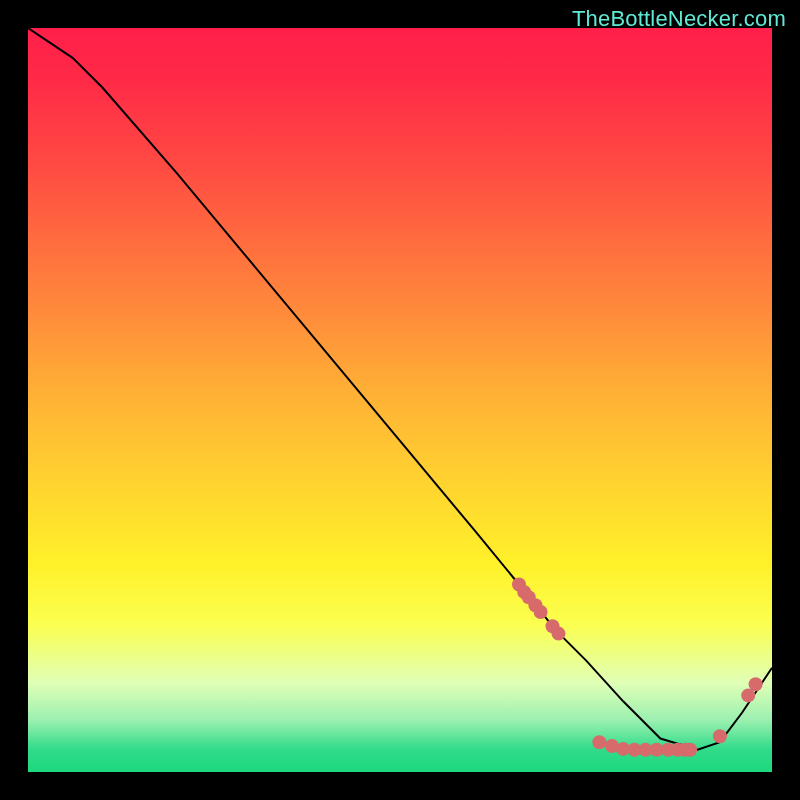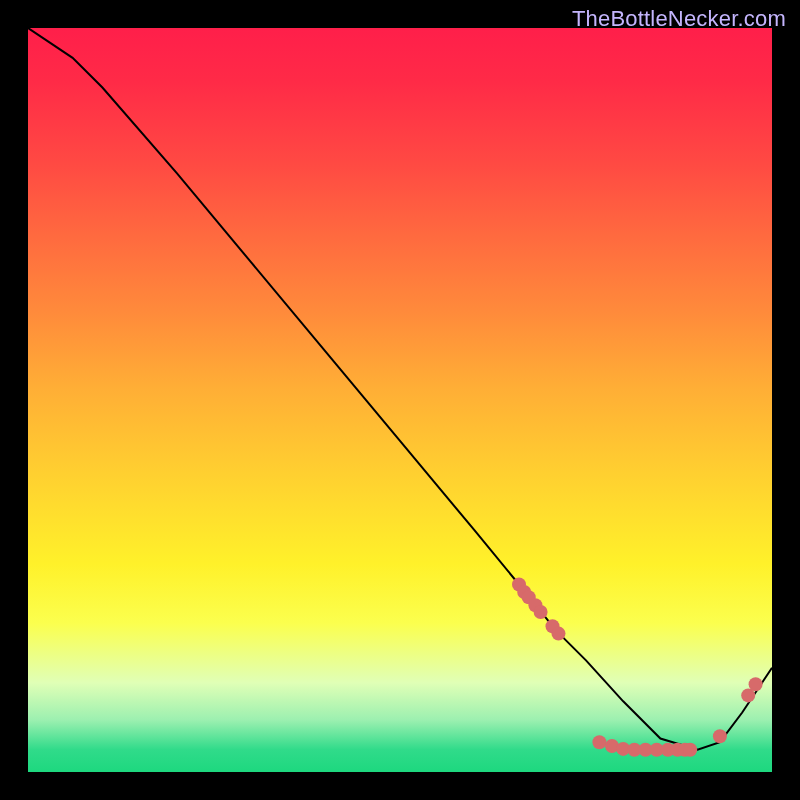--- a/index.html
+++ b/index.html
@@ -38,21 +38,21 @@
       #e0ffb6 88%,
       #9cf0b0 93%,
       #30db8a 97%,
       #1dd87f 100%
     );
   }
   .source {
     position: absolute;
     top: 6px;
     right: 14px;
-    color: #c4b5fd;
+    color: #5eead4;
     font-size: 22px;
     letter-spacing: 0.2px;
     font-weight: 400;
   }
   svg.curve, svg.dots {
     position: absolute;
     left: 0;
     top: 0;
     width: 744px;
     height: 744px;

